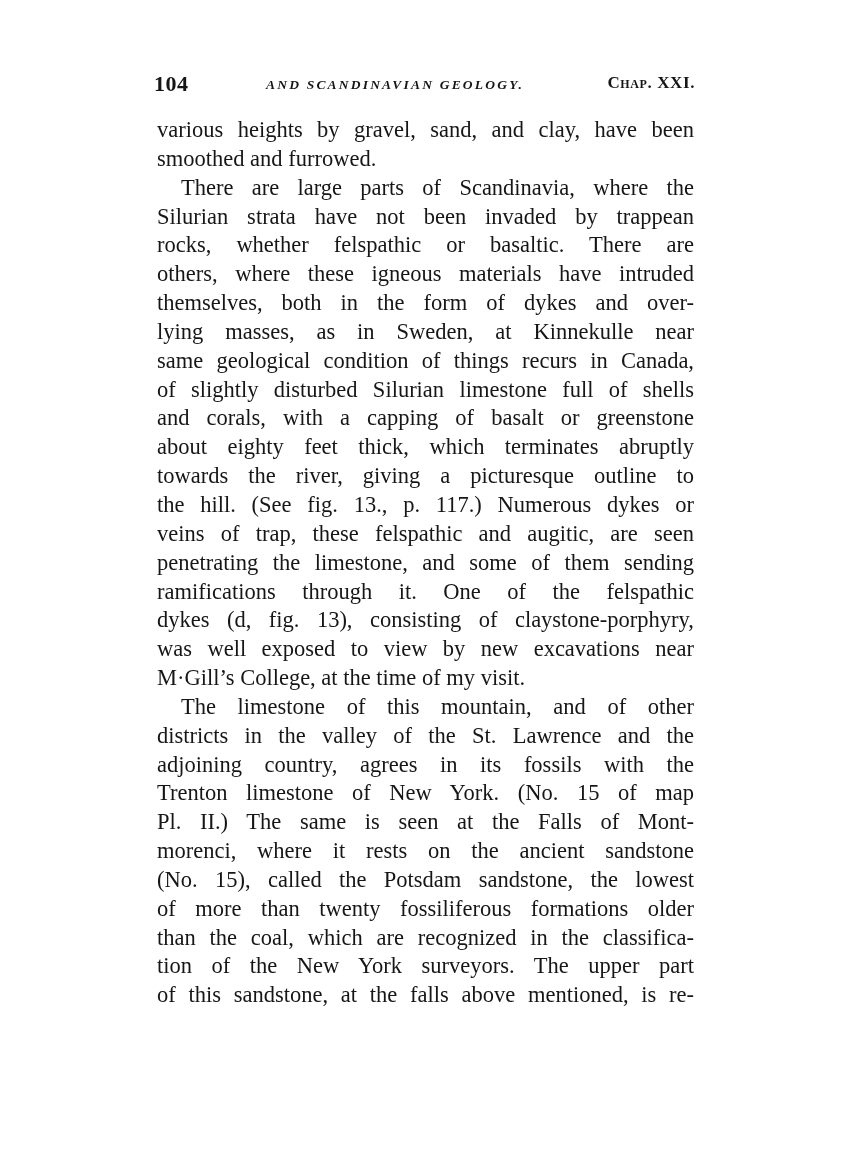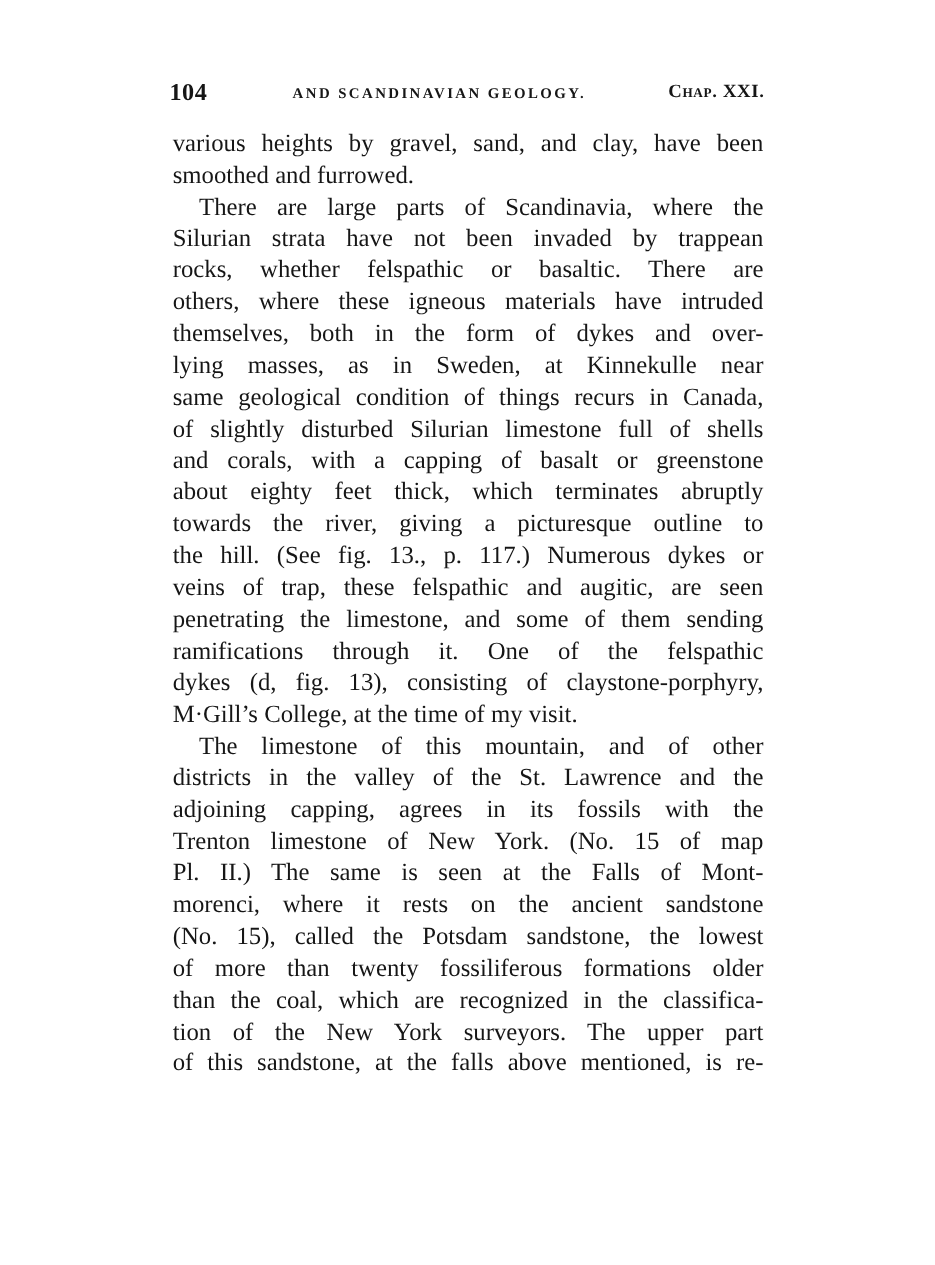--- a/index.html
+++ b/index.html
@@ -13,20 +13,21 @@
     position: absolute; left: 154px; top: 71px; width: 541px; height: 30px;
   }
   .page-number {
     position: absolute; left: 0; top: 0;
     font-size: 22px; font-weight: bold; letter-spacing: 0.5px;
   }
   .head-title {
     position: absolute; left: 112px; top: 6px;
     font-size: 13.5px; font-weight: bold; letter-spacing: 2.2px;
     text-transform: uppercase;
+    font-style: italic;
   }
   .chapter-ref {
     position: absolute; right: 0; top: 2px;
     font-size: 17px; font-weight: bold; font-variant: small-caps; letter-spacing: 0.6px; margin-left: 32px;
   }
   .text-body {
     position: absolute; left: 157px; top: 116px; width: 537px;
   }
   .line {
     height: 28.85px; line-height: 28.85px;
@@ -64,27 +65,28 @@
       <div class="line">same geological condition of things recurs in Canada,</div>
       <div class="line">of slightly disturbed Silurian limestone full of shells</div>
       <div class="line">and corals, with a capping of basalt or greenstone</div>
       <div class="line">about eighty feet thick, which terminates abruptly</div>
       <div class="line">towards the river, giving a picturesque outline to</div>
       <div class="line">the hill.  (See fig. 13., p. 117.)  Numerous dykes or</div>
       <div class="line">veins of trap, these felspathic and augitic, are seen</div>
       <div class="line">penetrating the limestone, and some of them sending</div>
       <div class="line">ramifications through it.  One of the felspathic</div>
       <div class="line">dykes (d, fig. 13), consisting of claystone-porphyry,</div>
+      <div class="line">was well exposed to view by new excavations near</div>
       <div class="line last">M·Gill’s College, at the time of my visit.</div>
     </div>
 
     <div class="paragraph">
       <div class="line indent">The limestone of this mountain, and of other</div>
       <div class="line">districts in the valley of the St. Lawrence and the</div>
-      <div class="line">adjoining capping, agrees in its fossils with the</div>
+      <div class="line">adjoining country, agrees in its fossils with the</div>
       <div class="line">Trenton limestone of New York.  (No. 15 of map</div>
       <div class="line">Pl. II.)  The same is seen at the Falls of Mont-</div>
       <div class="line">morenci, where it rests on the ancient sandstone</div>
       <div class="line">(No. 15), called the Potsdam sandstone, the lowest</div>
       <div class="line">of more than twenty fossiliferous formations older</div>
       <div class="line">than the coal, which are recognized in the classifica-</div>
       <div class="line">tion of the New York surveyors.  The upper part</div>
       <div class="line">of this sandstone, at the falls above mentioned, is re-</div>
     </div>
   </div>

